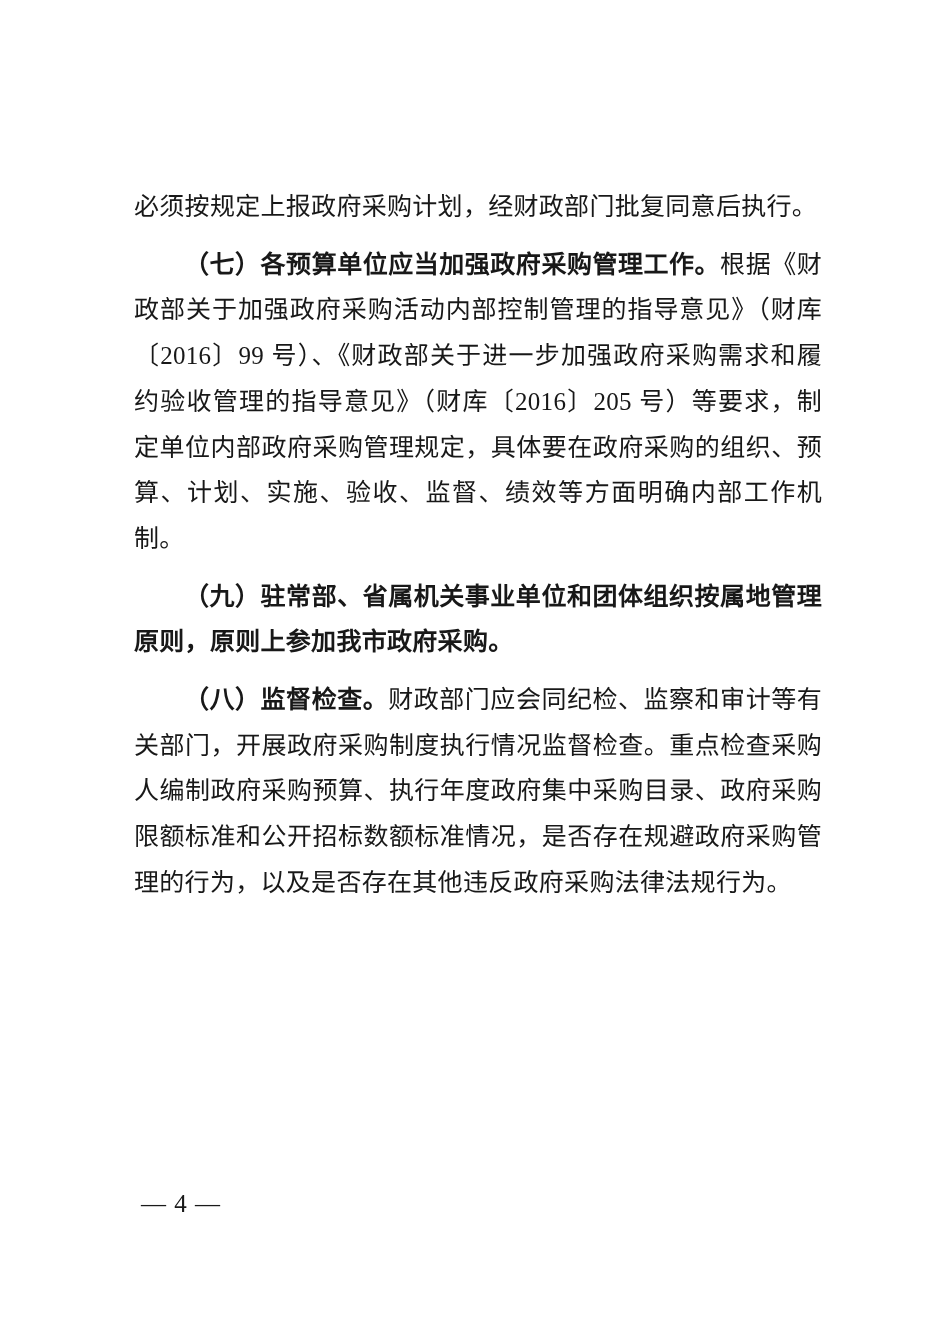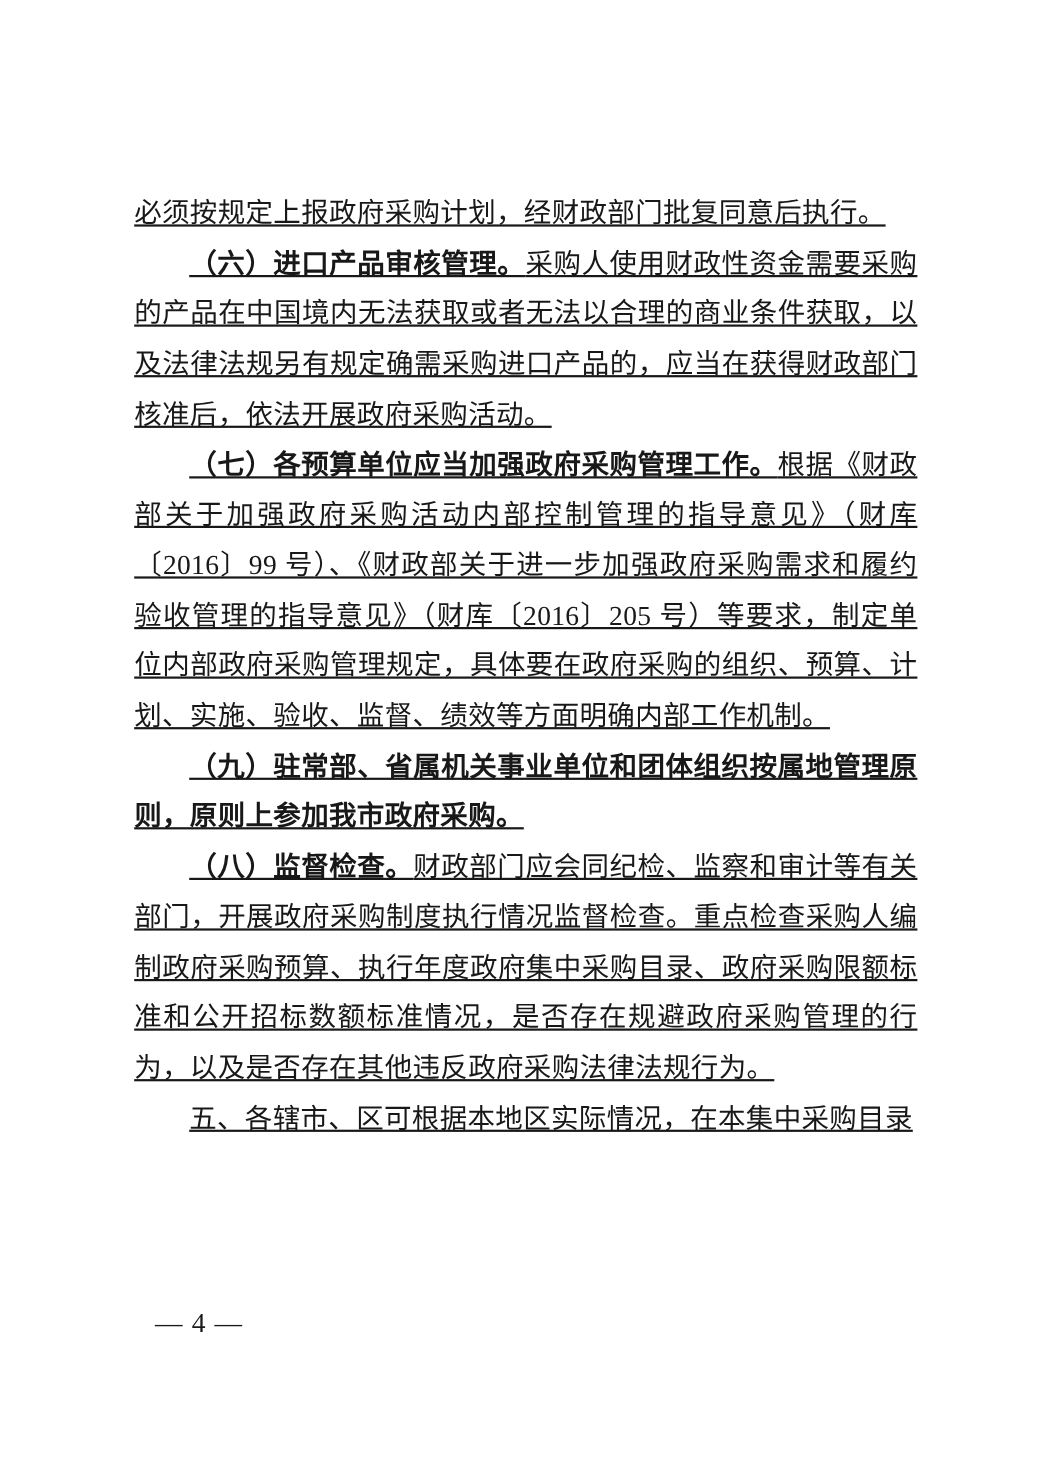--- a/index.html
+++ b/index.html
@@ -25,24 +25,23 @@
     left: 122px;
     top: 172px;
     width: 712px;
     font-size: 25px;
     line-height: 45.7px;
     text-align: justify;
     text-justify: inter-ideograph;
     letter-spacing: 0.3px;
   }
   .text-block p {
-    margin: 0;
+    margin: 12px;
     padding: 0;
     text-indent: 2em;
-    text-decoration: underline;
   }
   .text-block p.no-indent {
     text-indent: 0;
   }
   .seg-bold {
     font-weight: 700;
   }
   .page-number {
     position: absolute;
     left: 141px;
@@ -53,21 +52,19 @@
     letter-spacing: 1px;
     white-space: pre;
   }
 </style>
 </head>
 <body>
 
 <div class="doc-page">
   <main class="text-block" id="paragraph-container">
       <p class="no-indent"><span>必须按规定上报政府采购计划，经财政部门批复同意后执行。</span></p>
-      <p><span class="seg-bold">（六）进口产品审核管理。</span><span>采购人使用财政性资金需要采购的产品在中国境内无法获取或者无法以合理的商业条件获取，以及法律法规另有规定确需采购进口产品的，应当在获得财政部门核准后，依法开展政府采购活动。</span></p>
       <p><span class="seg-bold">（七）各预算单位应当加强政府采购管理工作。</span><span>根据《财政部关于加强政府采购活动内部控制管理的指导意见》（财库〔2016〕99 号）、《财政部关于进一步加强政府采购需求和履约验收管理的指导意见》（财库〔2016〕205 号）等要求，制定单位内部政府采购管理规定，具体要在政府采购的组织、预算、计划、实施、验收、监督、绩效等方面明确内部工作机制。</span></p>
       <p><span class="seg-bold">（九）驻常部、省属机关事业单位和团体组织按属地管理原则，原则上参加我市政府采购。</span></p>
       <p><span class="seg-bold">（八）监督检查。</span><span>财政部门应会同纪检、监察和审计等有关部门，开展政府采购制度执行情况监督检查。重点检查采购人编制政府采购预算、执行年度政府集中采购目录、政府采购限额标准和公开招标数额标准情况，是否存在规避政府采购管理的行为，以及是否存在其他违反政府采购法律法规行为。</span></p>
-      <p><span>五、各辖市、区可根据本地区实际情况，在本集中采购目录</span></p>
     </main>
 
   <div class="page-number">— 4 —</div>
 </div>
 
 </body></html>

